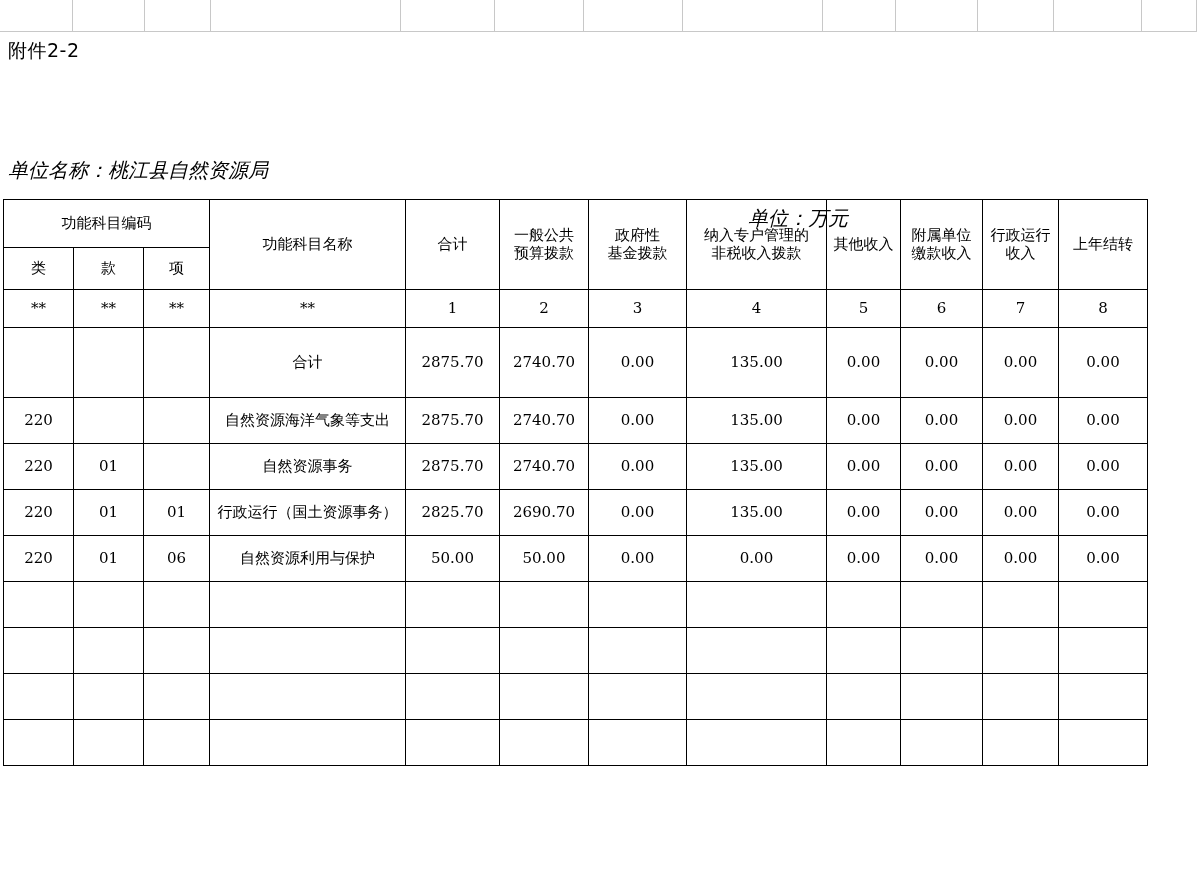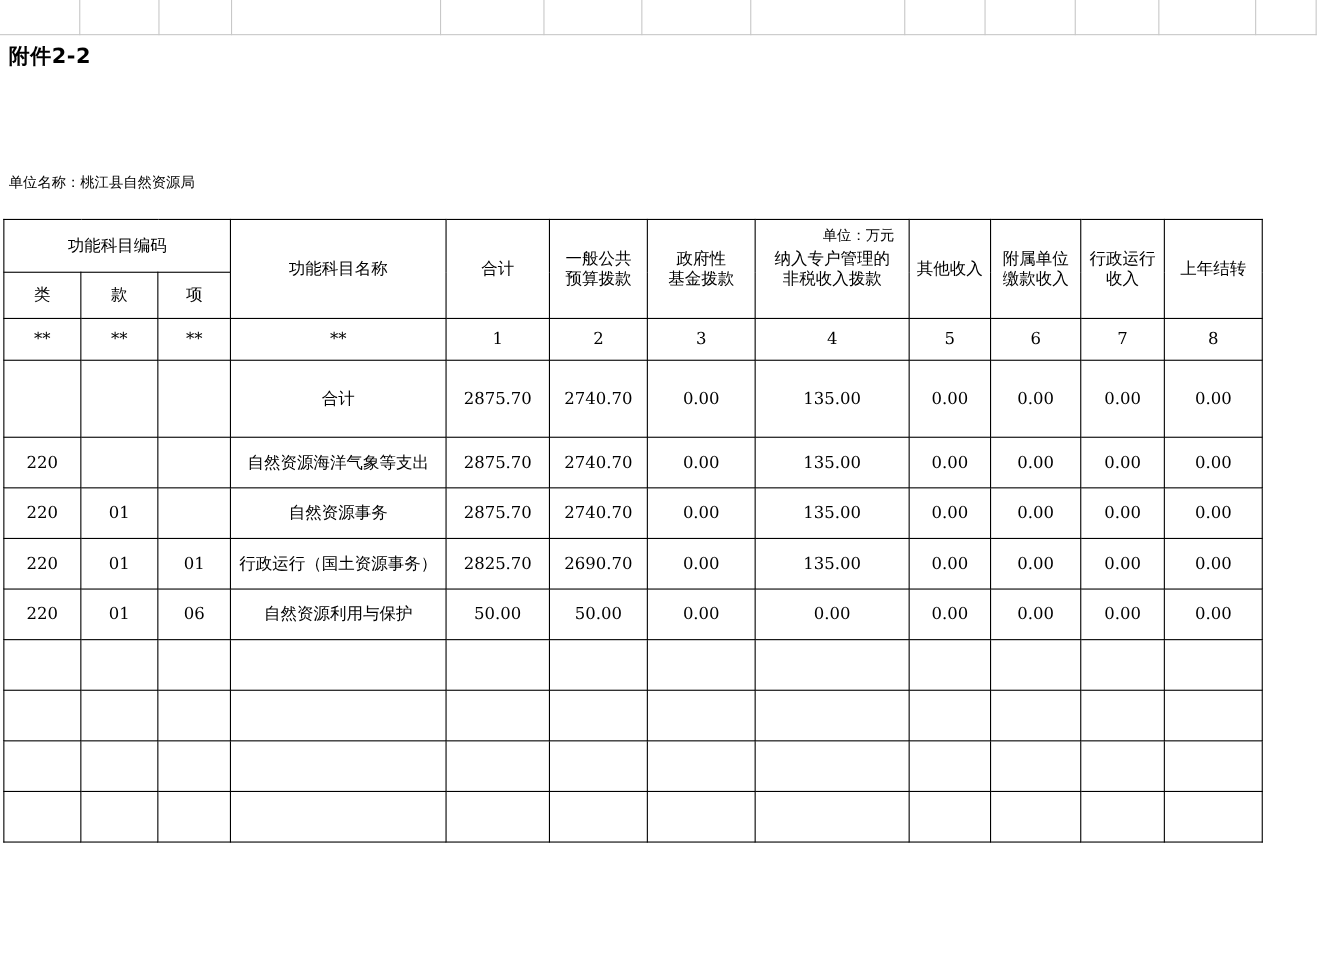--- a/index.html
+++ b/index.html
@@ -37,42 +37,43 @@
     height: 32px;
   }
 
   
   .attach-label {
     position: absolute;
     left: 8px;
     top: 38px;
     font-size: 19px;
     font-family: "DejaVu Sans", sans-serif;
-    font-weight: 700;
+    font-weight: 400;
     letter-spacing: 0.5px;
   }
 
   
   .doc-title {
     position: absolute;
     left: 0;
     top: 78px;
     width: 1197px;
     text-align: center;
     font-size: 31px;
     font-family: "DejaVu Serif", serif;
     letter-spacing: 6px;
   }
 
   
   .meta {
     position: absolute;
     top: 157px;
-    font-size: 13px;
+    font-size: 20px;
     font-family: "DejaVu Sans", sans-serif;
+    font-style: italic;
   }
   .meta.left { left: 8px; }
   .meta.right { left: 748px; margin-top: 48px; }
 
   
   table.main {
     position: absolute;
     left: 3px;
     top: 199px;
     border-collapse: collapse;

